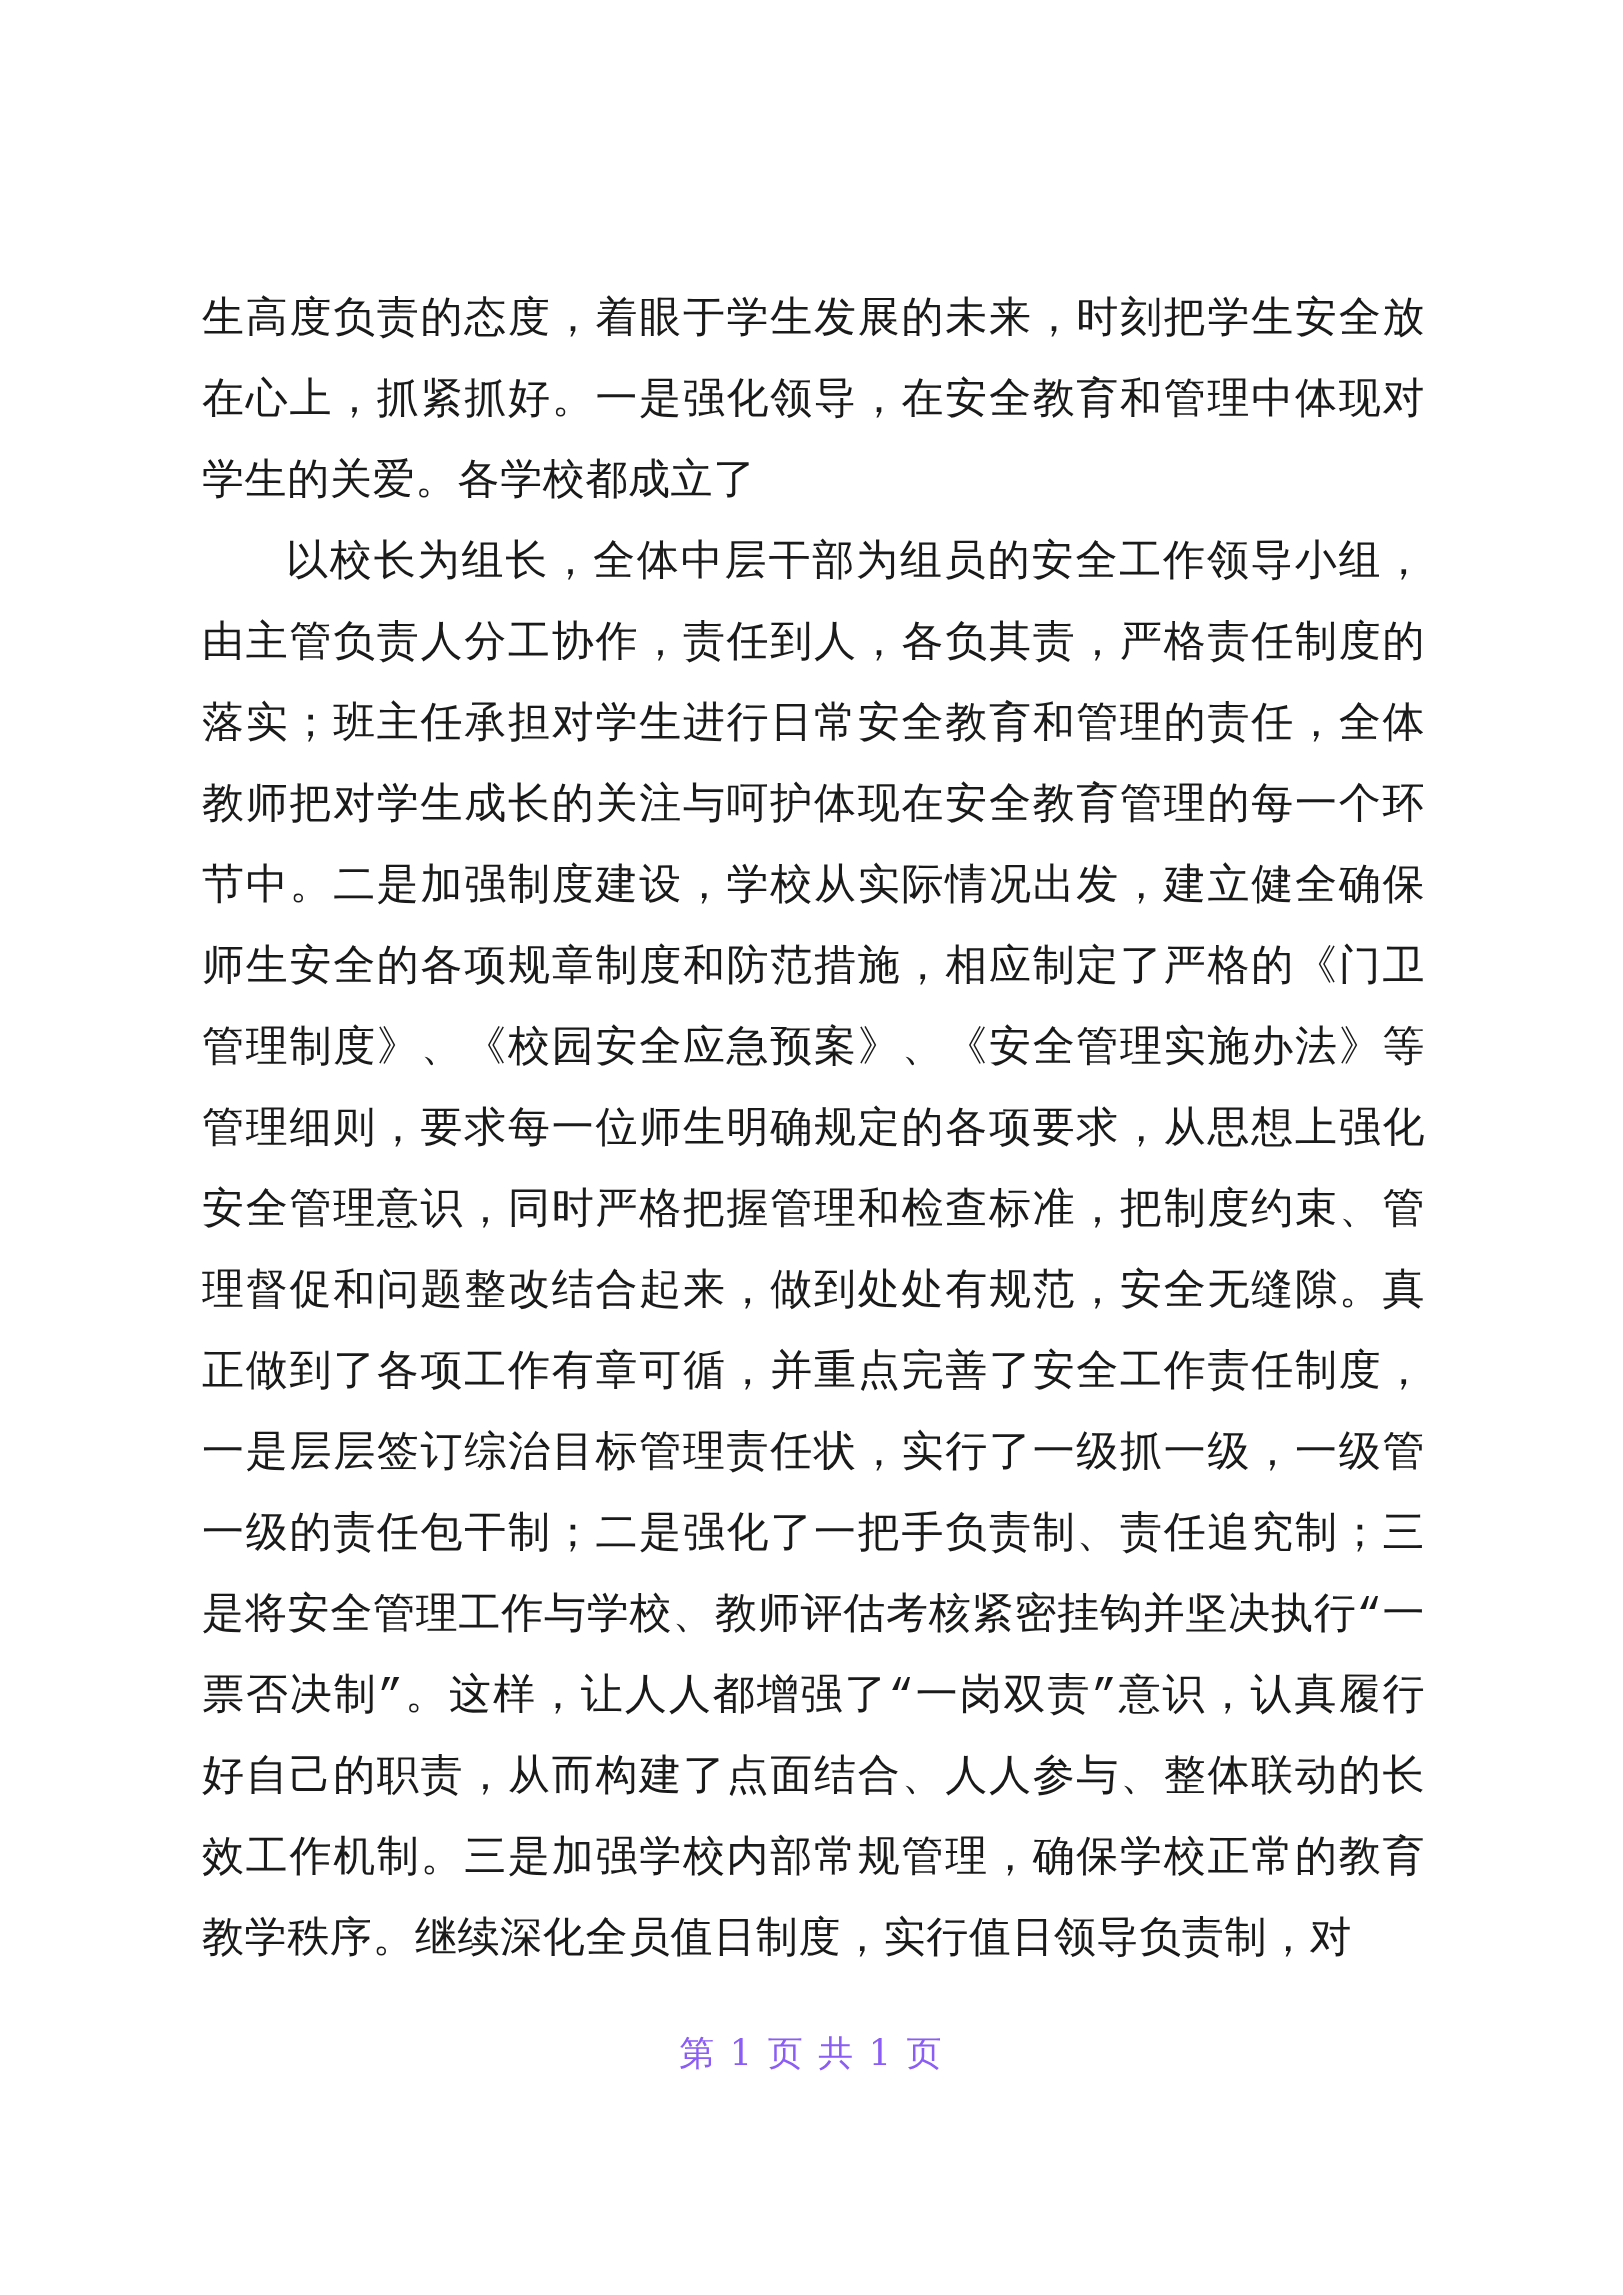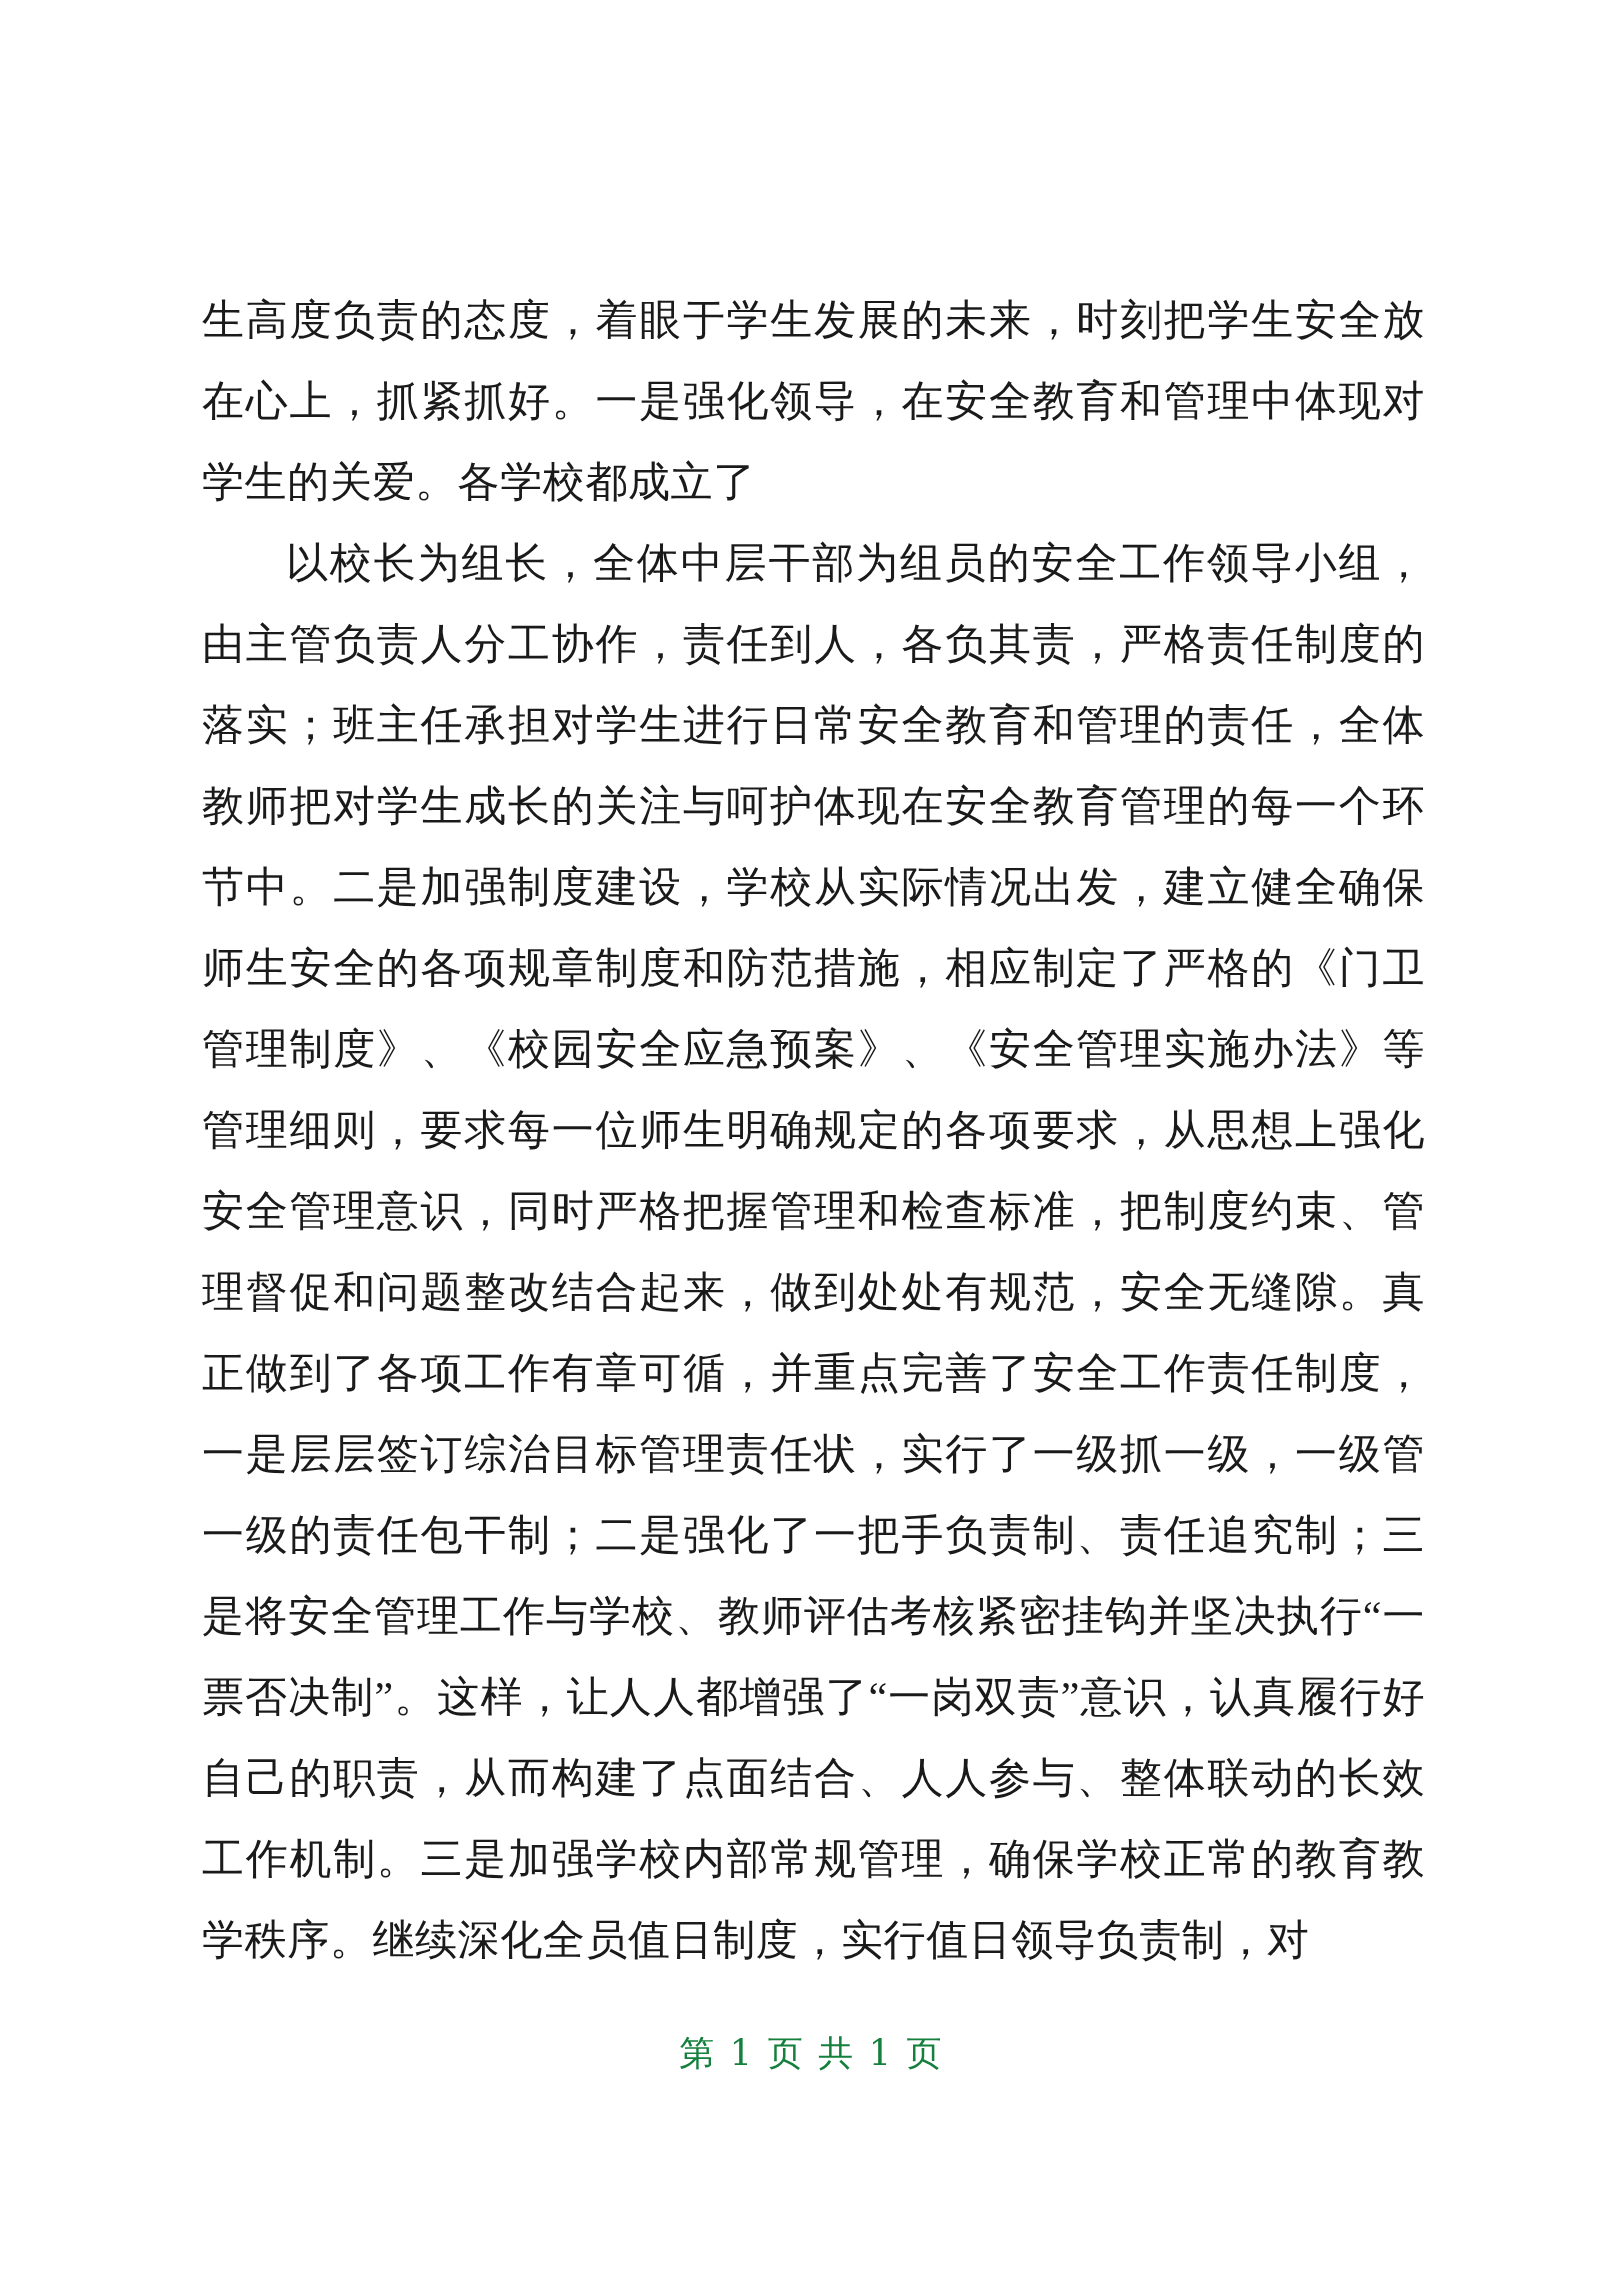--- a/index.html
+++ b/index.html
@@ -23,36 +23,36 @@
     width: 1223px;
   }
   .para {
     font-size: 42px;
     line-height: 81px;
     color: #1a1a1a;
     text-align: justify;
     text-justify: inter-ideograph;
     letter-spacing: 0.6px;
     margin: 0 0 0 0;
-    font-family: Liberation Serif, serif;
+    font-family: Liberation Mono, monospace;
   }
   .para + .para {
     margin-top: 0;
   }
   .indent {
     text-indent: 84px;
   }
   .footer {
     position: absolute;
     left: 0;
     top: 2030px;
     width: 100%;
     text-align: center;
     font-size: 35px;
-    color: #15803d;
+    color: #8b5cf6;
     letter-spacing: 2.2px;
     font-family: "DejaVu Serif", serif;
   }
 </style>
 </head>
 <body>
 
 <div class="page">
   <div class="content">
     <p class="para">生高度负责的态度，着眼于学生发展的未来，时刻把学生安全放在心上，抓紧抓好。一是强化领导，在安全教育和管理中体现对学生的关爱。各学校都成立了</p>

